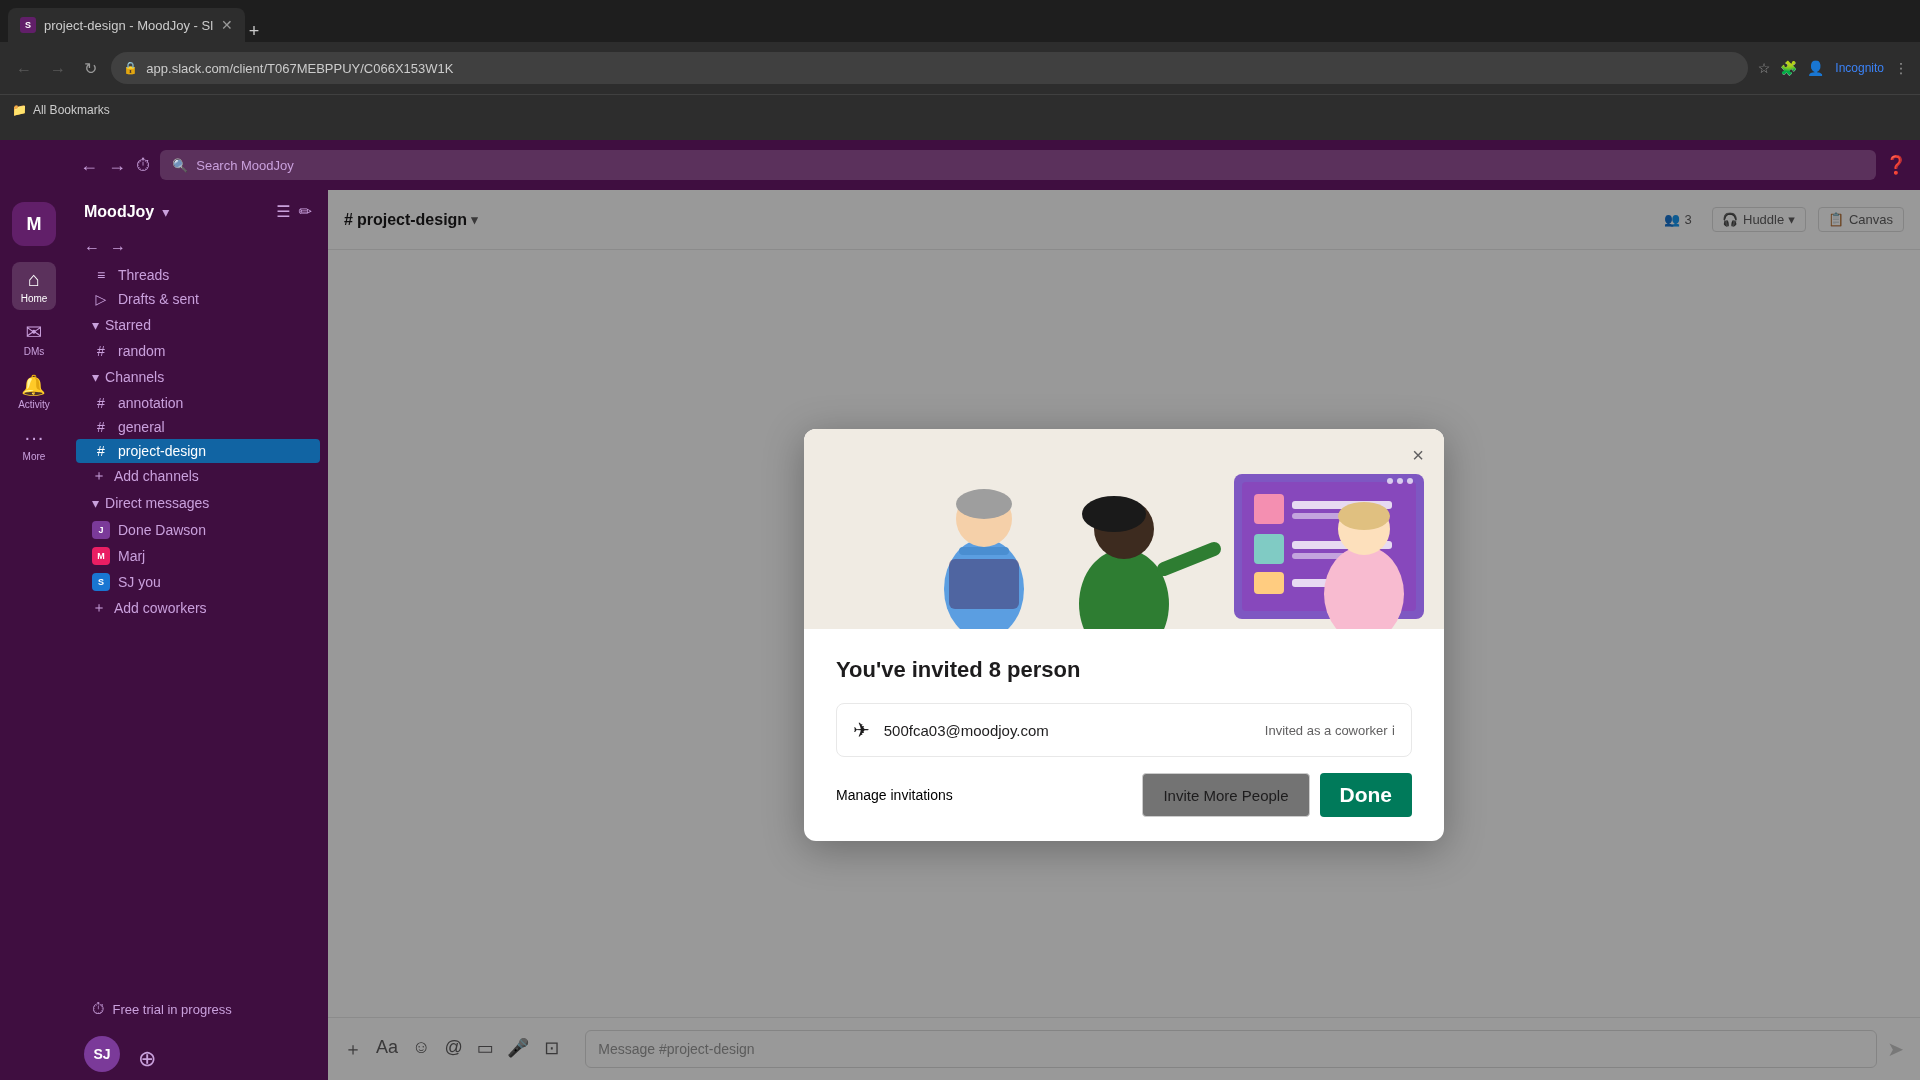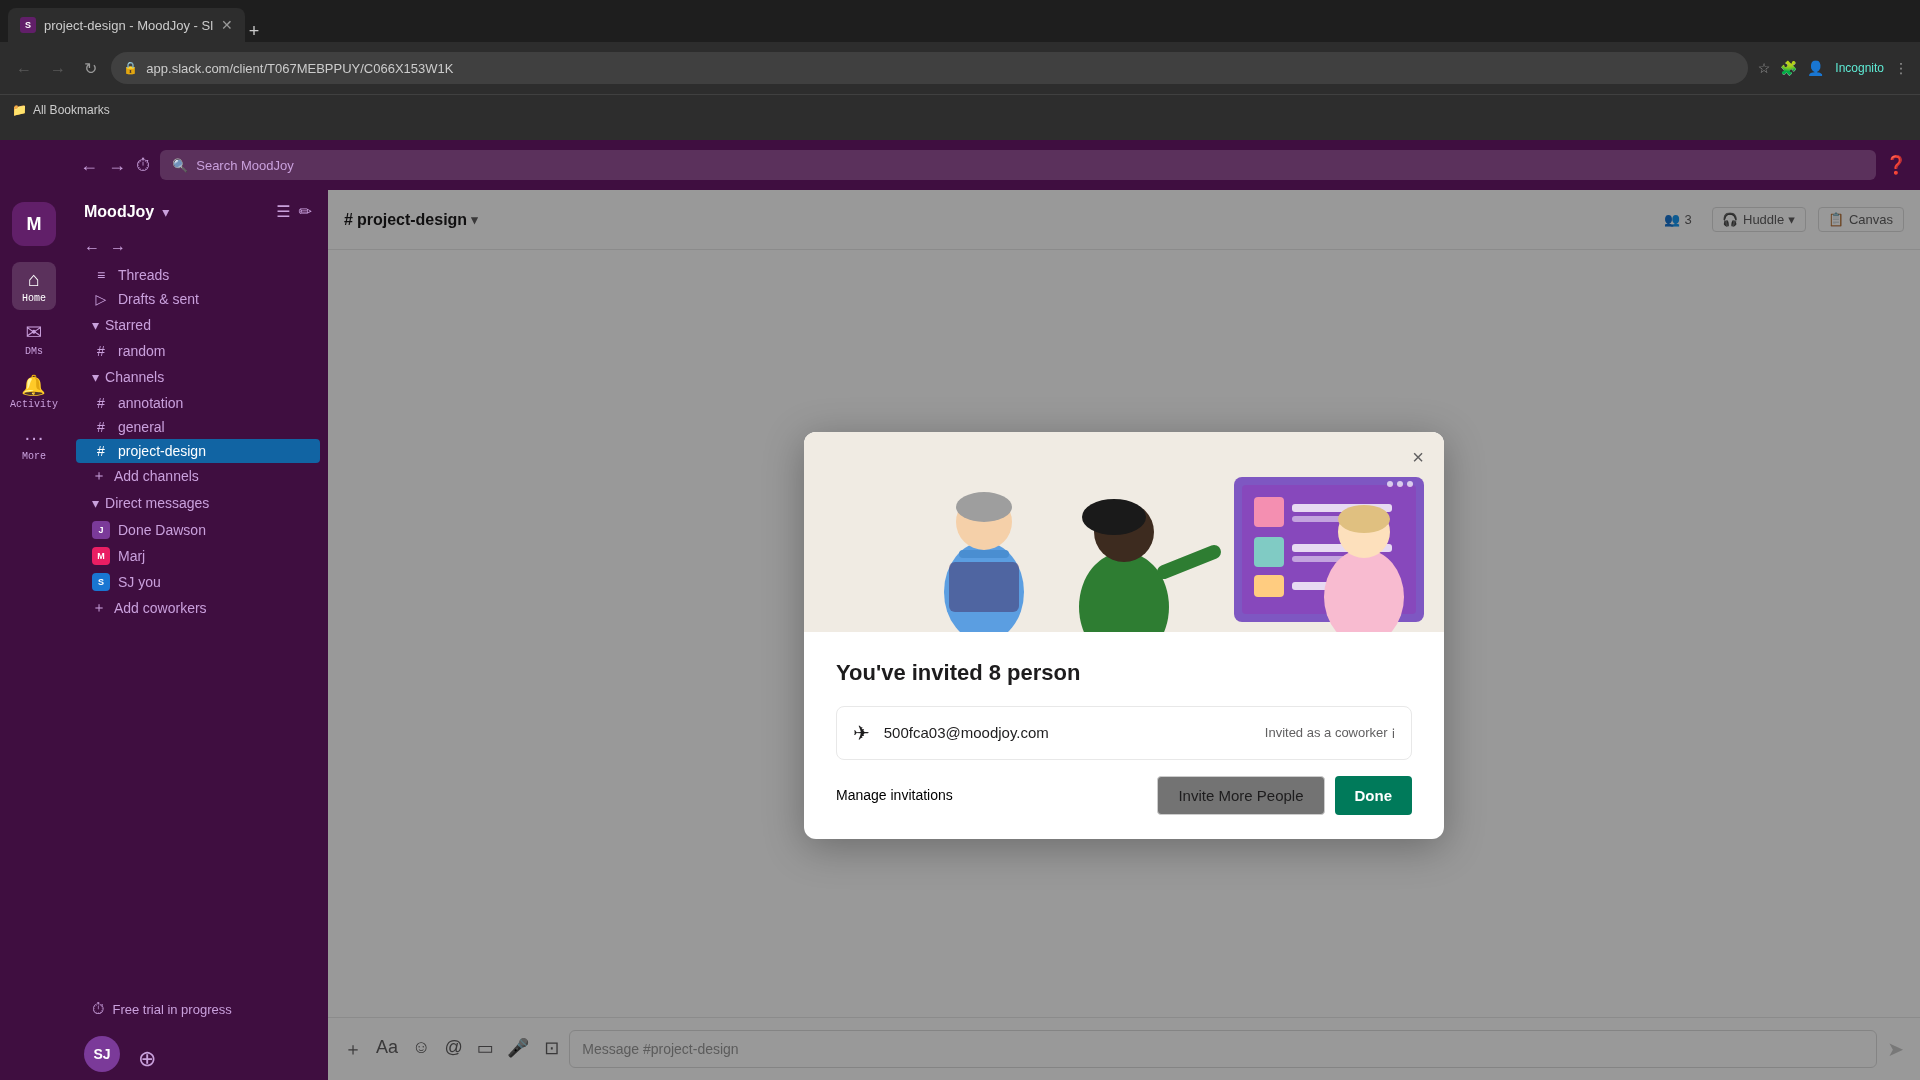--- a/index.html
+++ b/index.html
@@ -119,21 +119,21 @@
       flex-direction: column;
       align-items: center;
       gap: 2px;
       cursor: pointer;
       padding: 6px 0;
       border-radius: 8px;
     }
     .nav-icon-item.active { background: rgba(255,255,255,0.15); }
     .nav-icon-item .icon { color: #c9a0dc; font-size: 20px; }
     .nav-icon-item.active .icon { color: white; }
-    .nav-icon-item .label { color: #c9a0dc; font-size: 10px; font-family: Liberation Mono, monospace; }
+    .nav-icon-item .label { color: #c9a0dc; font-size: 10px; }
     .nav-icon-item.active .label { color: white; }
 
     
     .sidebar {
       width: 260px;
       background: #3f0e40;
       color: #ccc;
       display: flex;
       flex-direction: column;
       padding: 0;
@@ -298,20 +298,21 @@
       background: white;
     }
     .message-input-area {
       flex: 1;
       border: 1px solid #ddd;
       border-radius: 6px;
       padding: 10px 12px;
       font-size: 14px;
       color: #999;
       background: white;
+      margin-left: 16px;
     }
     .msg-icons {
       display: flex;
       gap: 14px;
       color: #616061;
       font-size: 18px;
     }
     .send-btn {
       color: #c9c9c9;
       font-size: 20px;
@@ -450,21 +451,21 @@
       font-size: 15px;
       color: #1d1c1d;
       cursor: pointer;
       font-weight: 500;
     }
     .btn-primary {
       padding: 10px 20px;
       border: none;
       border-radius: 4px;
       background: #007a5a;
-      font-size: 15px;
+      font-size: 21px;
       color: white;
       cursor: pointer;
       font-weight: 600;
     }
   </style>
 </head>
 <body>
 
 <div class="browser-chrome">
   <div class="browser-tab-bar">
@@ -480,21 +481,21 @@
     <span class="nav-btn disabled">→</span>
     <span class="nav-btn">↻</span>
     <div class="address-bar">
       <span class="lock-icon">🔒</span>
       <span>app.slack.com/client/T067MEBPPUY/C066X153W1K</span>
     </div>
     <div class="nav-right">
       <span>☆</span>
       <span>🧩</span>
       <span>👤</span>
-      <span style="font-size:12px;color:#5eead4;">Incognito</span>
+      <span style="font-size:12px;color:#3b82f6;">Incognito</span>
       <span>⋮</span>
     </div>
   </div>
   <div class="bookmarks-bar">
     <span>📁</span>
     <span>All Bookmarks</span>
   </div>
 </div>
 
 <div class="app-container">

